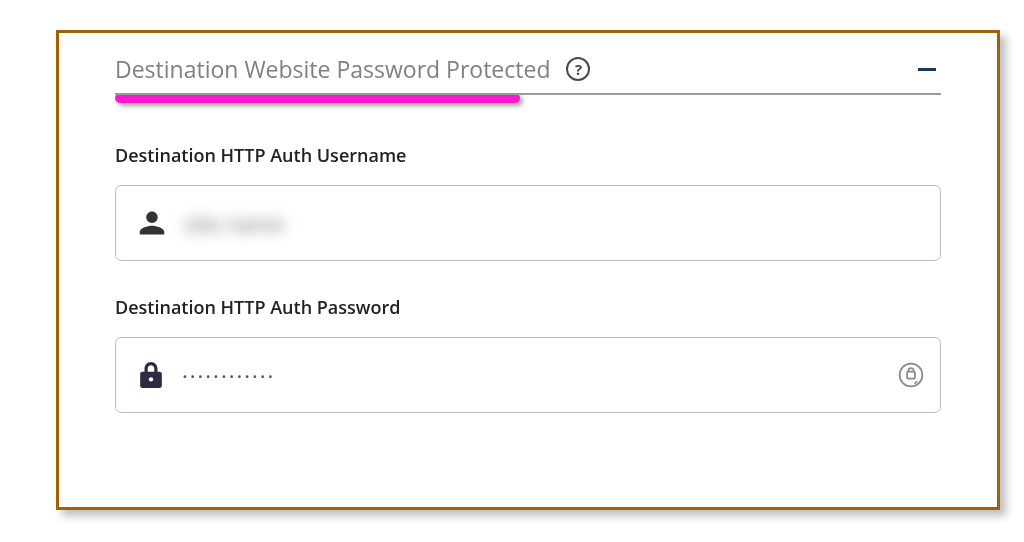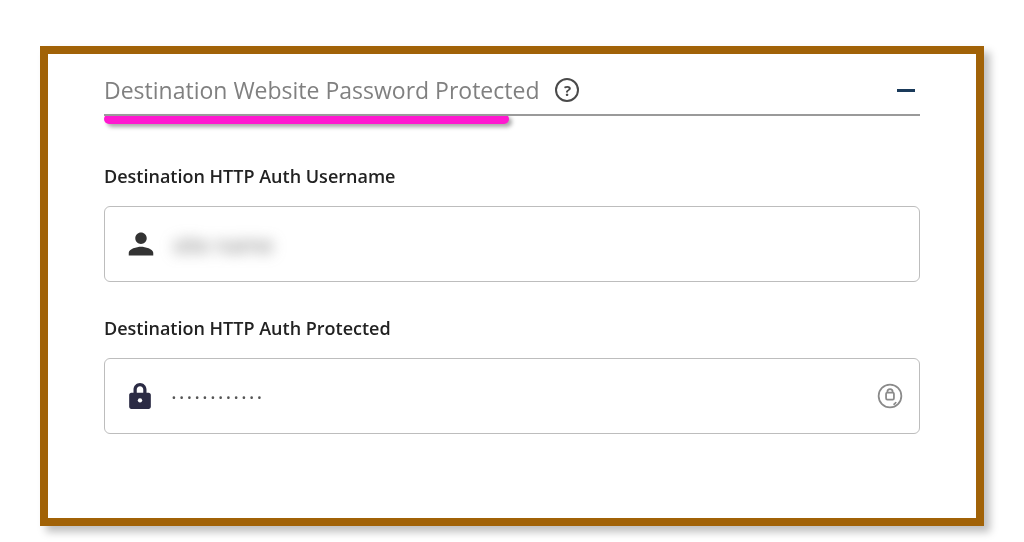--- a/index.html
+++ b/index.html
@@ -6,29 +6,28 @@
   html, body {
     margin: 0;
     padding: 0;
     width: 1024px;
     height: 542px;
     background: #ffffff;
     font-family: "Segoe UI", "Open Sans", Arial, sans-serif;
   }
   .outer {
     position: absolute;
-    left: 40px;
+    left: 56px;
     top: 30px;
     width: 944px;
     height: 480px;
-    border: 8px solid #a16207;
+    border: 3px solid #a16207;
     box-shadow: 6px 6px 8px rgba(0,0,0,0.25);
     background: #fff;
     padding: 20px 56px 30px 56px;
-    margin-top: 16px;
   }
   .section-header {
     display: flex;
     align-items: center;
     position: relative;
     width: 100%;
     padding-bottom: 8px;
     border-bottom: 2px solid #9a9a9a;
   }
   .section-title {
@@ -145,21 +144,21 @@
       <span class="icon user-icon">
         <svg viewBox="0 0 24 24">
             <path d="M12 12c2.7 0 4.9-2.2 4.9-4.9S14.7 2.2 12 2.2 7.1 4.4 7.1 7.1 9.3 12 12 12zm0 2.3c-3.5 0-10.5 1.8-10.5 5.3v2.2h21v-2.2c0-3.5-7-5.3-10.5-5.3z"></path>
           </svg>
       </span>
       <span class="input-value blurred">site name</span>
     </div>
   </div>
 
   <div class="field-block second">
-    <div class="field-label">Destination HTTP Auth Protected</div>
+    <div class="field-label">Destination HTTP Auth Password</div>
     <div class="text-field has-right">
       <span class="icon lock-icon">
         <svg viewBox="0 0 24 28">
           <path d="M18 11V8c0-3.3-2.7-6-6-6S6 4.7 6 8v3H4c-1.1 0-2 .9-2 2v11c0 1.1.9 2 2 2h16c1.1 0 2-.9 2-2V13c0-1.1-.9-2-2-2h-2zM9 8c0-1.7 1.3-3 3-3s3 1.3 3 3v3H9V8z"></path>
           <circle cx="12" cy="18" r="2" fill="#fff"></circle>
         </svg>
       </span>
       <span class="input-value">············</span>
       <span class="reveal-btn">
         <svg viewBox="0 0 32 32">

